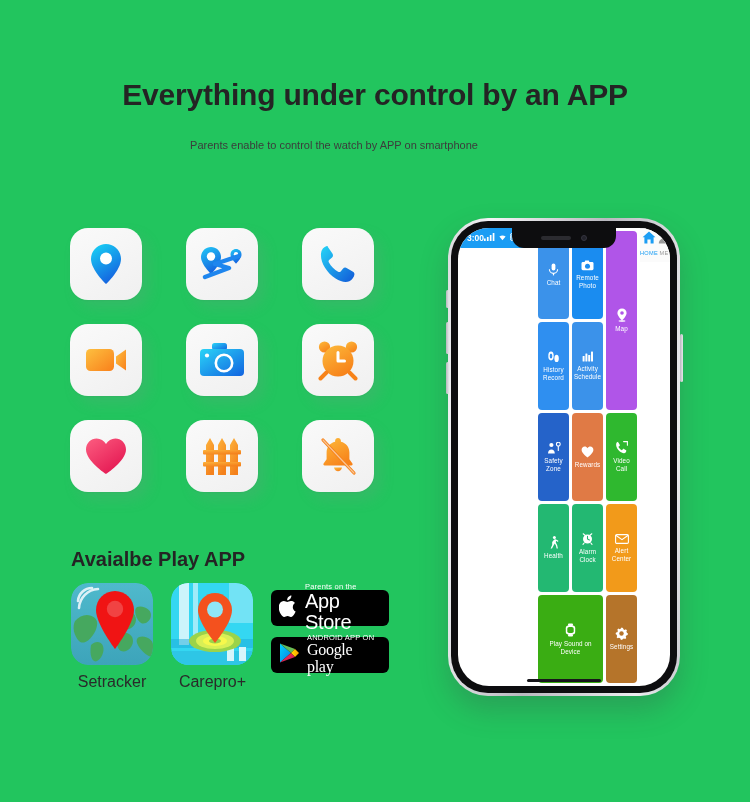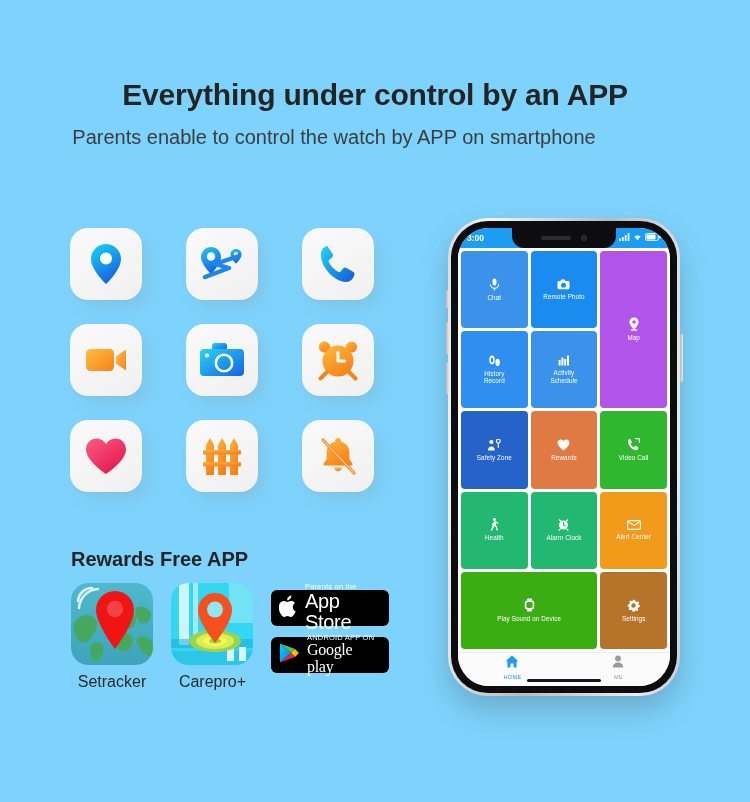--- a/index.html
+++ b/index.html
@@ -2,33 +2,33 @@
 <html><head>
 <meta charset="utf-8">
 <style>
   * { box-sizing: border-box; margin: 0; padding: 0; }
   html, body {
     width: 750px; height: 802px;
     background: #ffffff;
     font-family: "Liberation Sans", sans-serif;
     overflow: hidden;
   }
-  .page { position: relative; width: 750px; height: 802px; background: #7dd3fc; }
+  .page { position: relative; width: 750px; height: 802px; background: #22c55e; }
 
   
   .headline {
     position: absolute; top: 78px; left: 0; width: 750px;
     text-align: center;
     font-size: 30px; font-weight: bold; color: #242424;
     letter-spacing: -0.2px;
   }
   .subline {
-    position: absolute; top: 122px; left: 0; width: 668px;
+    position: absolute; top: 130px; left: 0; width: 668px;
     text-align: center; color: #3c3c3c;
-    font-size: 20px; line-height: 31px;
+    font-size: 11px; line-height: 31px;
   }
 
   
   .features {
     position: absolute; left: 70px; top: 228px;
     width: 320px; height: 290px;
     display: grid;
     grid-template-columns: repeat(3, 72px);
     grid-template-rows: repeat(3, 72px);
     column-gap: 44px; row-gap: 24px;
@@ -87,21 +87,21 @@
   }
   .phone-inner {
     width: 100%; height: 100%;
     border-radius: 37px; background: #0d0d0f;
     padding: 7px 7px;
   }
   .screen {
     position: relative; width: 100%; height: 100%;
     border-radius: 31px; overflow: hidden;
     background: #fff;
-    display: flex; flex-direction: column;
+    display: flex; 
   }
   .notch {
     position: absolute; top: 0; left: 50%; transform: translateX(-50%);
     width: 104px; height: 20px; background: #0d0d0f;
     border-bottom-left-radius: 12px; border-bottom-right-radius: 12px;
     z-index: 6; display: flex; align-items: center; justify-content: center; gap: 10px;
   }
   .speaker { width: 30px; height: 3.5px; border-radius: 2px; background: #2b2b30; }
   .frontcam { width: 6px; height: 6px; border-radius: 50%; background: #22222a;
               border: 1px solid #35353f; }
@@ -339,21 +339,21 @@
             </defs>
           <path d="M21 3c-1.6 0-2.9 1.2-2.9 2.7v1.1C13 8 9.6 12.3 9.6 17.6v6.6l-3 4.3c-.6.9 0 2 1.1 2h26.6c1.1 0 1.7-1.1 1.1-2l-3-4.3v-6.6C32.4 12.3 29 8 23.9 6.8V5.7C23.9 4.2 22.6 3 21 3z" fill="url(#gp9)"></path>
           <path d="M17 32.5c.4 2.2 2.1 3.8 4 3.8s3.6-1.6 4-3.8z" fill="url(#gp9)"></path>
           <path d="M6 5 L37 38" stroke="#f7831a" stroke-width="3.2" stroke-linecap="round"></path>
           <path d="M6 5 L37 38" stroke="#fafafa" stroke-width="1.2" stroke-linecap="round" opacity=".55"></path>
         </svg>
       </span>
     </div>
   </div>
 
-  <div class="avail-title">Rewards Free APP</div>
+  <div class="avail-title">Avaialbe Play APP</div>
 
   <div class="app-icons">
 
     <div class="app-icon-wrap">
       <span class="app-icon">
         <svg width="82" height="82" viewBox="0 0 82 82">
           <defs>
             <clipPath id="rc1">
                 <rect x="0" y="0" width="82" height="82" rx="17"></rect>
               </clipPath>

